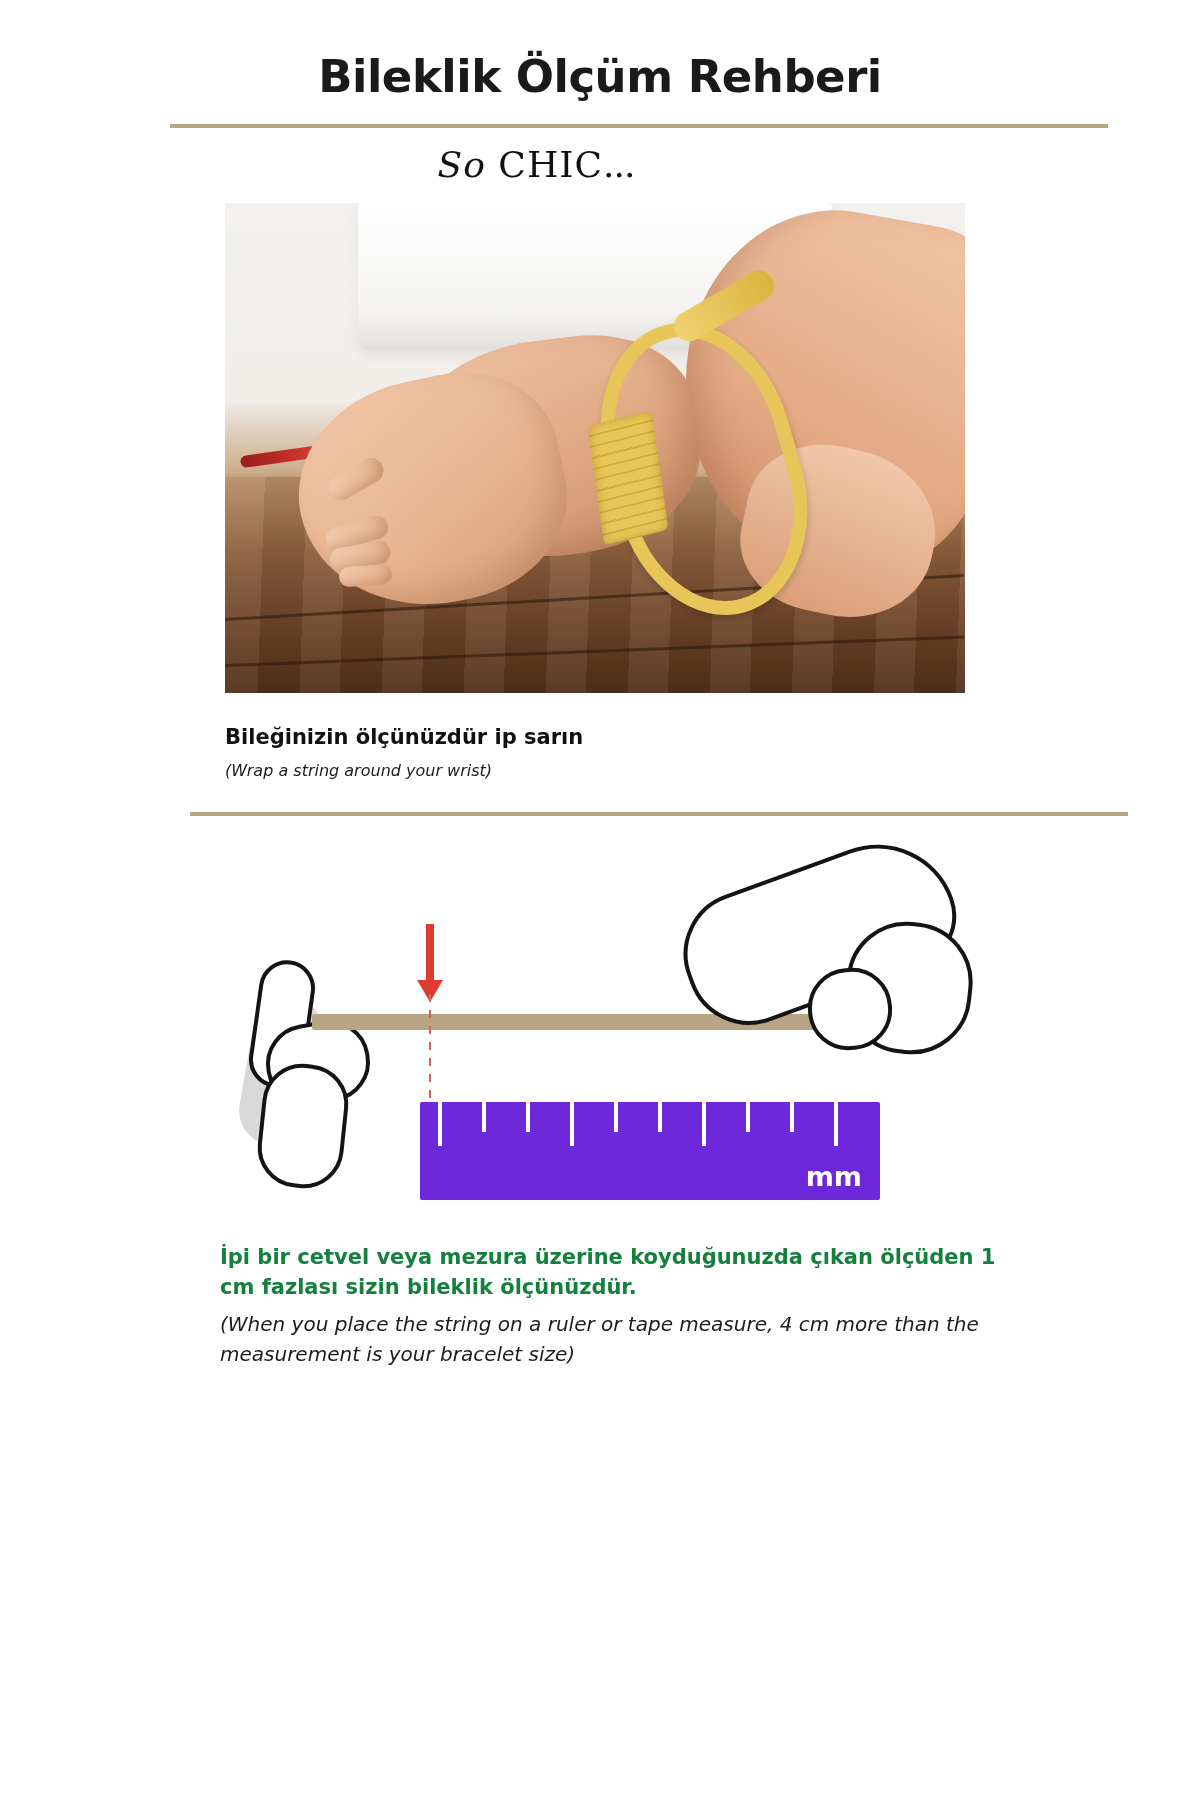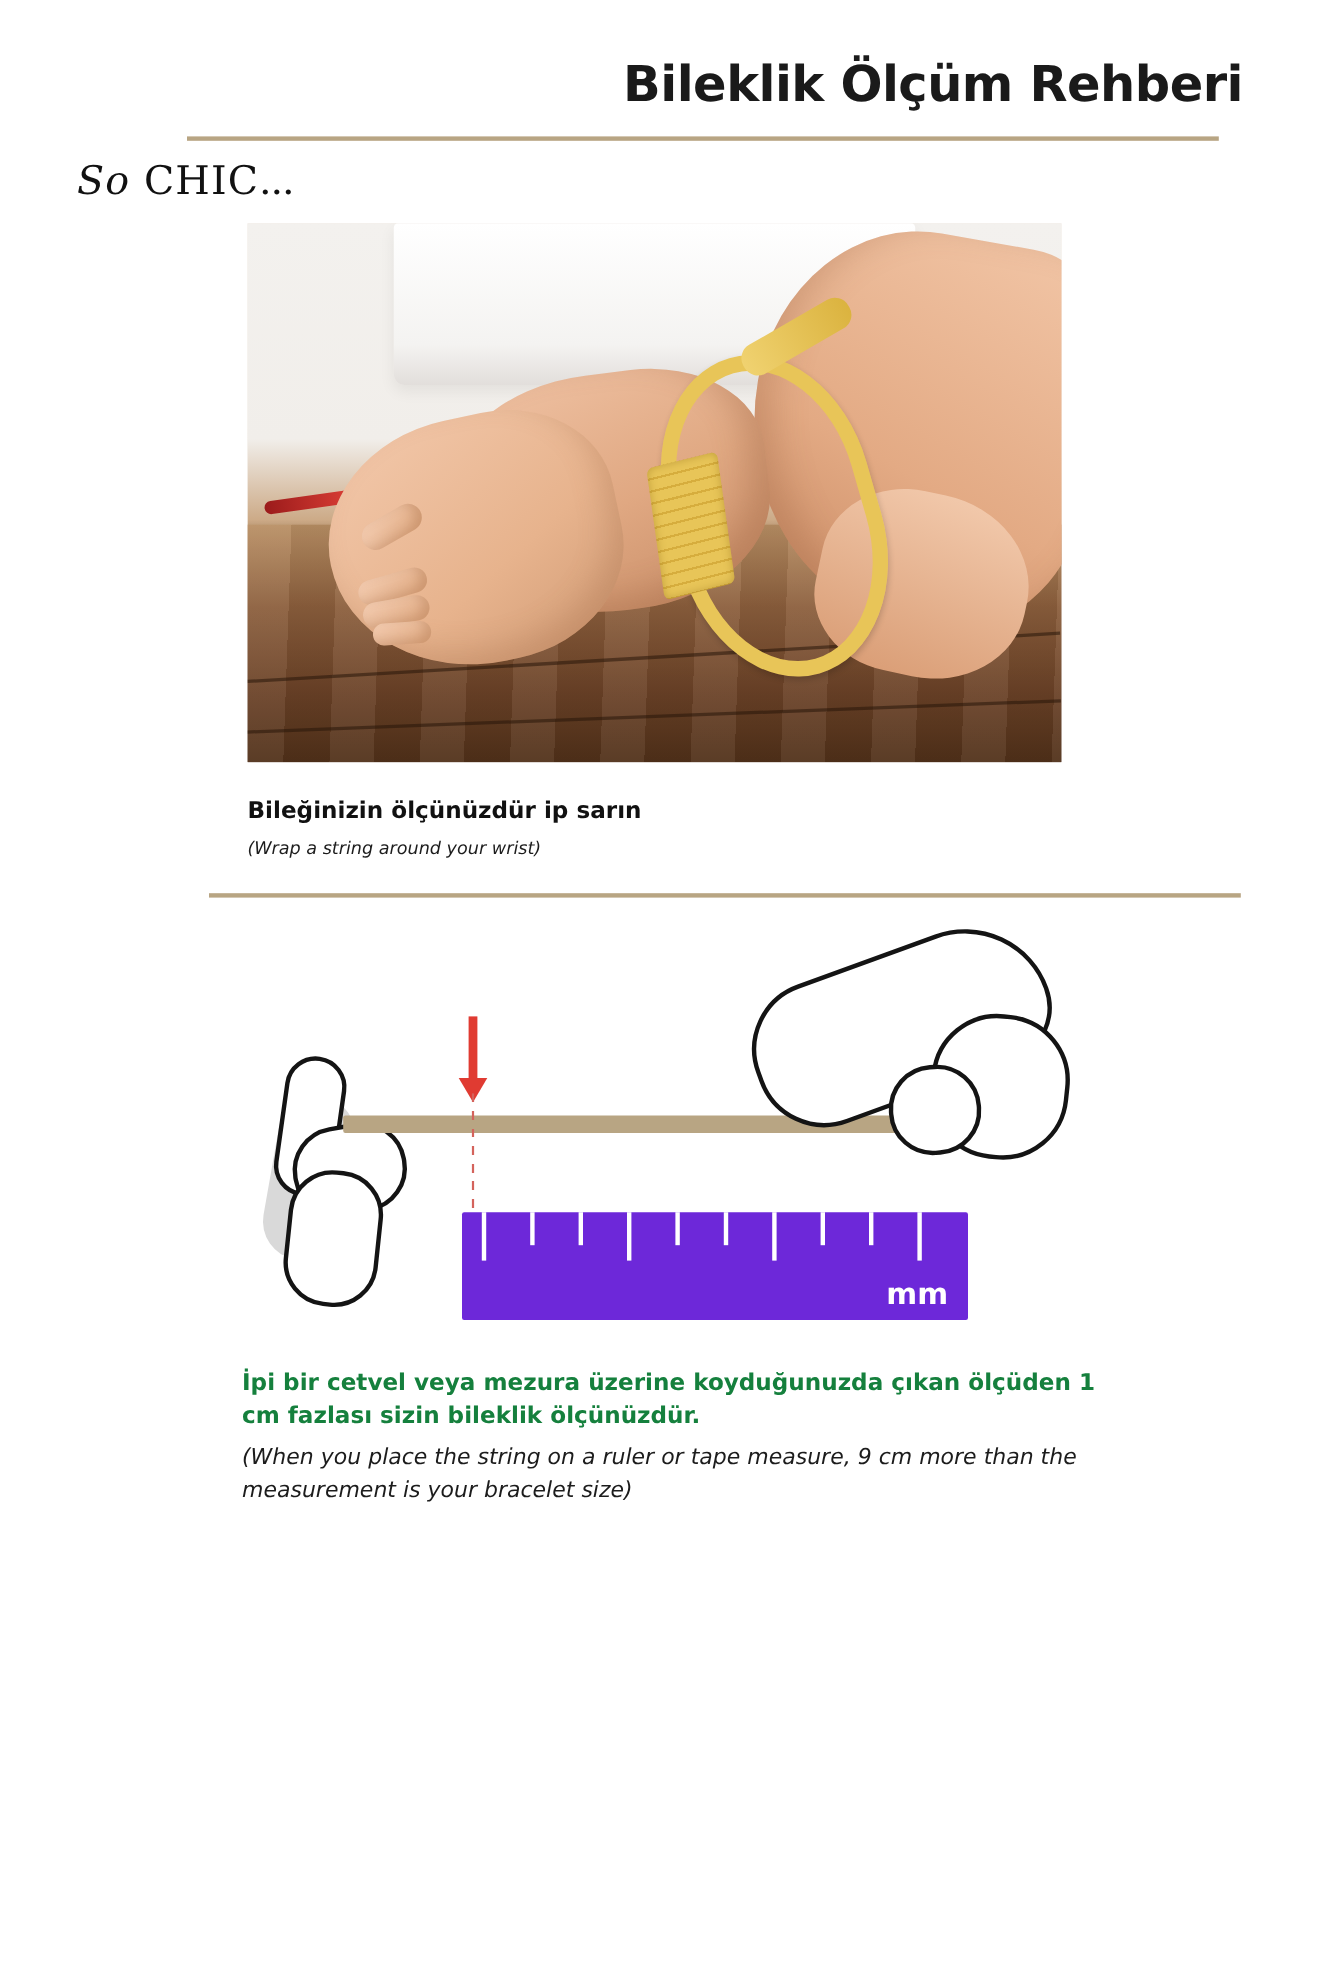--- a/index.html
+++ b/index.html
@@ -18,21 +18,21 @@
   .page {
     width: 1060px;
     margin: 0 auto;
     position: relative;
     padding-top: 52px;
     box-sizing: border-box;
   }
 
   
   .title {
-    text-align: right;
+    text-align: center;
     font-size: 45px;
     font-weight: 700;
     letter-spacing: -0.5px;
     color: #1a1a1a;
     line-height: 1.1;
     margin: 0;
   }
   .subtitle {
     text-align: center;
     font-size: 25px;
@@ -44,21 +44,21 @@
   .rule {
     height: 4px;
     background: #b8a583;
     margin: 22px 0 0 0;
   }
   .rule.top { width: 938px; margin-left: 100px; }
   .rule.mid { width: 938px; margin-left: 120px; margin-top: 30px; }
 
   .brand-row {
     display: flex;
-    justify-content: flex-start;
+    justify-content: center;
     padding-right: 128px;
     margin-top: 16px;
   }
   .brand {
     font-family: "DejaVu Serif", "Liberation Serif", serif;
     font-size: 36px;
     letter-spacing: 1px;
     color: #111;
     white-space: nowrap;
   }
@@ -396,16 +396,16 @@
       <div class="tick" style="left:282px; height:44px;"></div>
       <div class="tick" style="left:326px; height:30px;"></div>
       <div class="tick" style="left:370px; height:30px;"></div>
       <div class="tick" style="left:414px; height:44px;"></div>
       <div class="ruler-label">mm</div>
     </div>
   </div>
 
   <div class="cap2">
     <div class="cap2-main">İpi bir cetvel veya mezura üzerine koyduğunuzda çıkan ölçüden 1 cm fazlası sizin bileklik ölçünüzdür.</div>
-    <div class="cap2-sub">(When you place the string on a ruler or tape measure, 9 cm more than the measurement is your bracelet size)</div>
+    <div class="cap2-sub">(When you place the string on a ruler or tape measure, 4 cm more than the measurement is your bracelet size)</div>
   </div>
 
 </div>
 
 </body></html>

